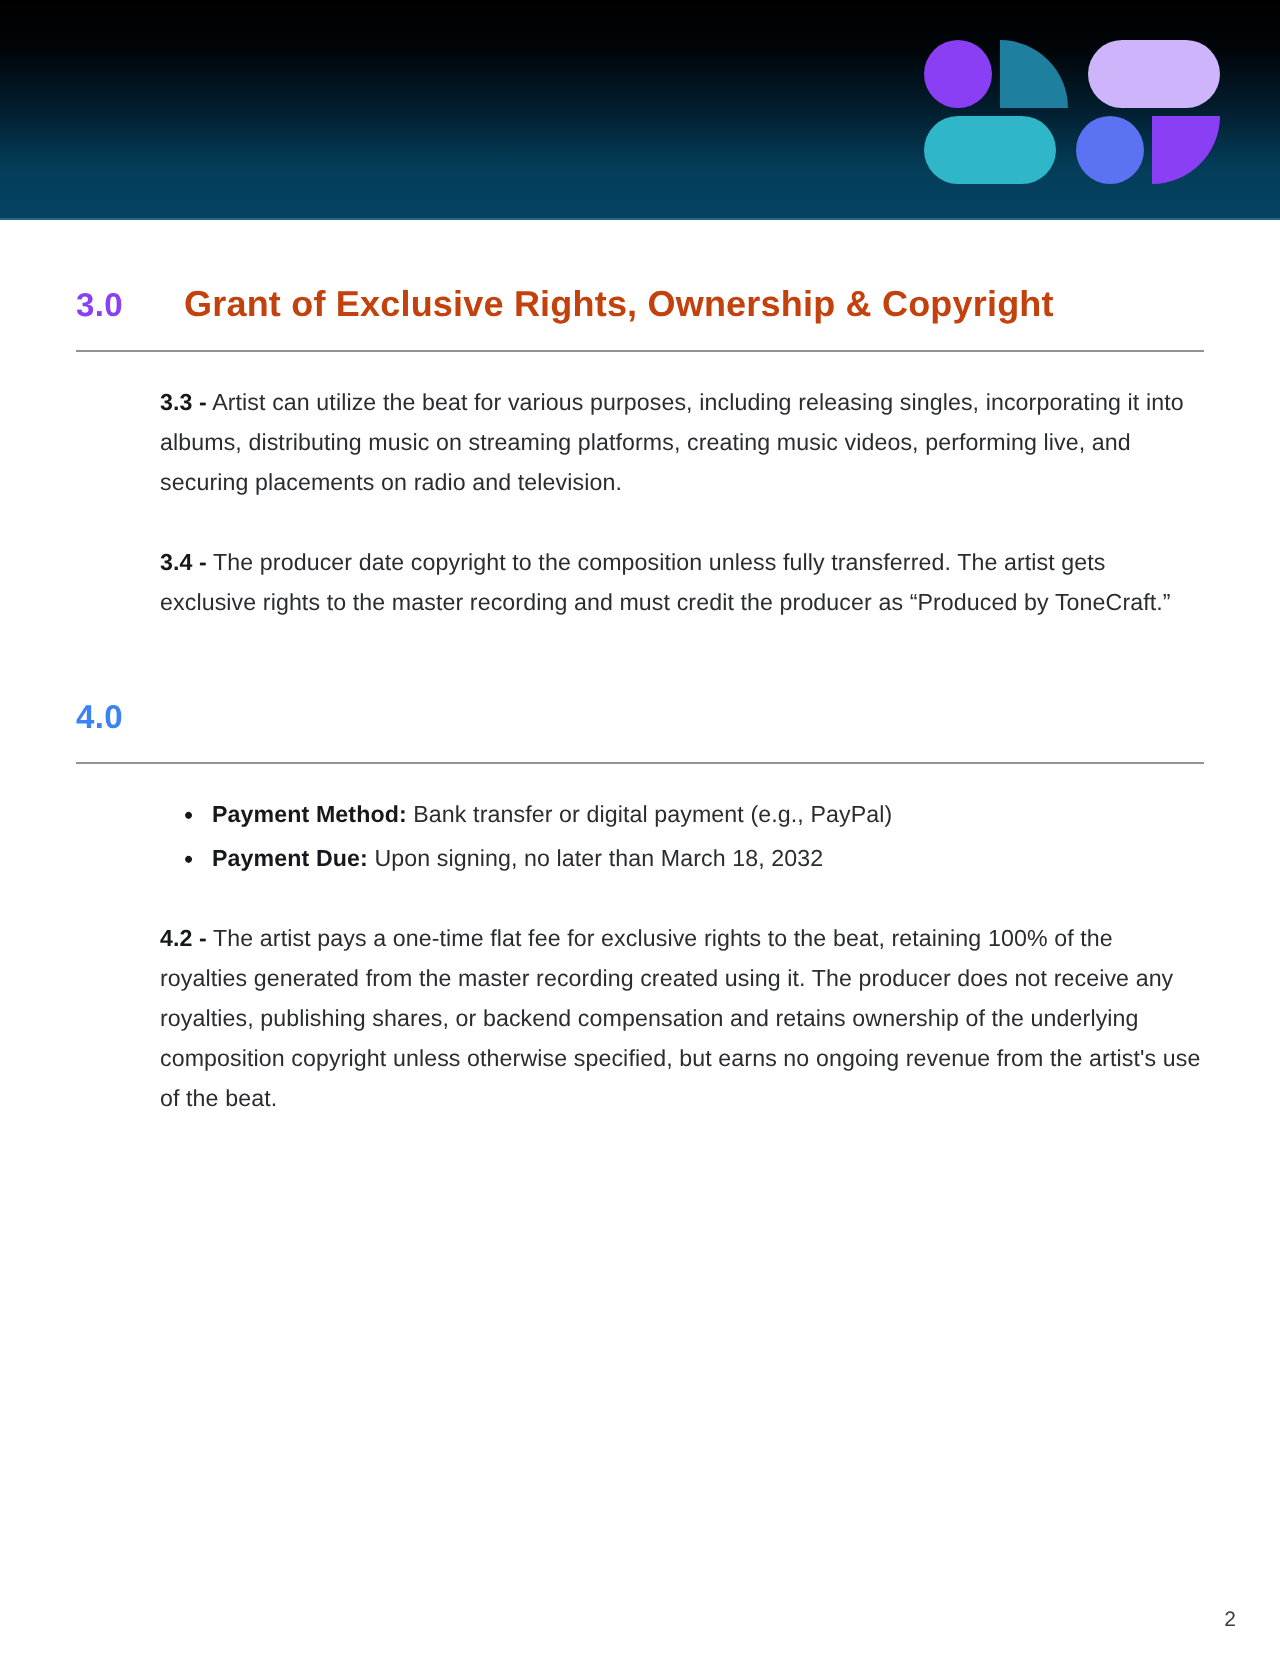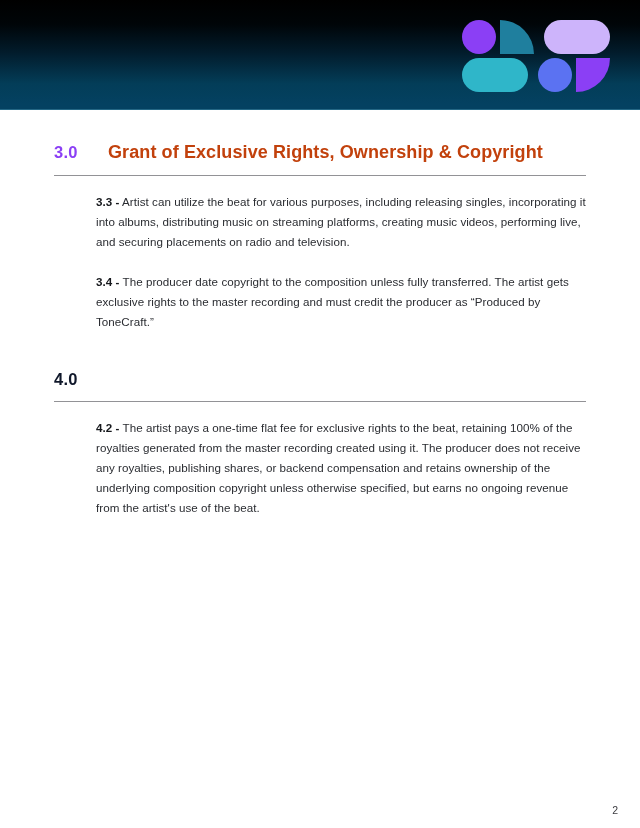--- a/index.html
+++ b/index.html
@@ -94,40 +94,40 @@
   }
   .shape-quarter-violet {
     width: 34px; height: 34px;
     background: #8b3ff5;
     border-bottom-right-radius: 34px;
     flex: 0 0 auto;
   }
 
   
   .page-body {
-    padding: 0 54px;
+    padding: 0 38px;
   }
 
   .section { margin-top: 0; }
 
   .section-head {
     display: flex;
     align-items: baseline;
     gap: 24px;
     padding-top: 0;
   }
   .section-number {
     font-size: 16.5px;
     font-weight: 700;
     letter-spacing: .2px;
     flex: 0 0 auto;
     width: 30px;
   }
   .section-number.violet { color: #8b3ff5; }
-  .section-number.teal   { color: #0f172a; }
+  .section-number.teal   { color: #3b82f6; }
 
   .section-title {
     font-size: 18px;
     font-weight: 700;
     color: #c2410c;
     letter-spacing: .1px;
   }
 
   .section-rule {
     height: 1px;
@@ -231,20 +231,24 @@
 
   <div class="section">
     <div class="section-head">
       <span class="section-number teal">4.0</span>
     </div>
     <div class="section-rule"></div>
 
     <div class="section-content">
 
 
+      <ul class="bullets">
+        <li><span class="bold">Payment Method:</span><span> Bank transfer or digital payment (e.g., PayPal)</span></li>
+        <li><span class="bold">Payment Due:</span><span> Upon signing, no later than March 18, 2032</span></li>
+      </ul>
 
       <p class="clause"><span class="lbl">4.2 -</span><span> The artist pays a one-time flat fee for exclusive rights to the beat, retaining 100% of the royalties generated from the master recording created using it. The producer does not receive any royalties, publishing shares, or backend compensation and retains ownership of the underlying composition copyright unless otherwise specified, but earns no ongoing revenue from the artist's use of the beat.</span></p>
     </div>
   </div>
 
 </div>
 
 <div class="page-number">2</div>
 
 </body></html>

